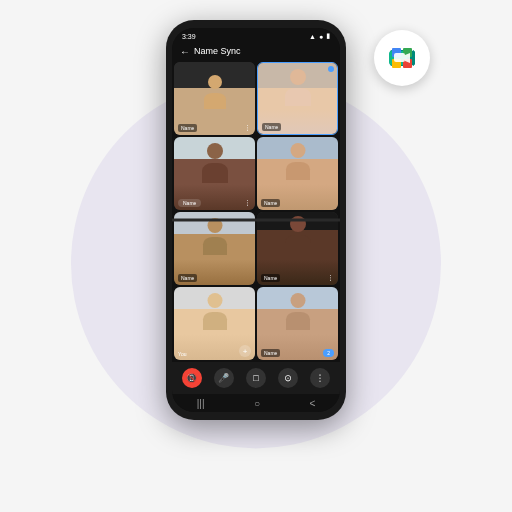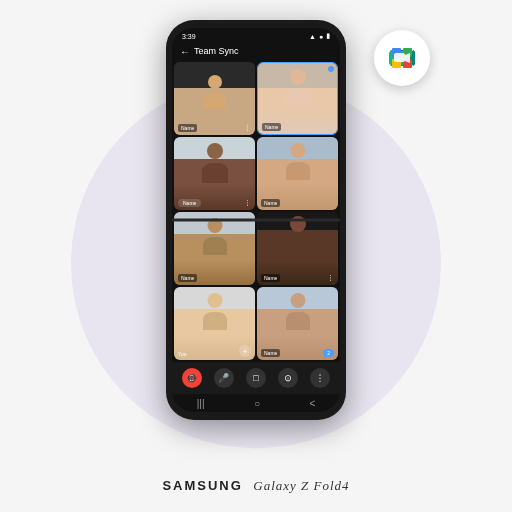--- a/index.html
+++ b/index.html
@@ -314,21 +314,21 @@
           <span>3:39</span>
           <div class="status-icons">
             <span>▲</span>
             <span>●</span>
             <span>▮</span>
           </div>
         </div>
 
         <div class="call-header">
           <span class="back-arrow">←</span>
-          <span class="call-title">Team Sync</span>
+          <span class="call-title">Name Sync</span>
         </div>
 
         <div class="video-grid">
 
           <div class="video-cell">
             <div class="person-figure">
               <div style="width:100%;height:100%;background:linear-gradient(180deg,#2a2a2a 0%,#2a2a2a 35%,#c8a882 35%,#c8a882 65%,#c8a882 100%);position:relative;">
                 <div style="position:absolute;top:18%;left:50%;transform:translateX(-50%);width:14px;height:14px;background:#d4a870;border-radius:50%;"></div>
                 <div style="position:absolute;top:42%;left:50%;transform:translateX(-50%);width:22px;height:16px;background:#d4a870;border-radius:40% 40% 0 0;"></div>
               </div>
@@ -466,19 +466,13 @@
         <rect x="16" y="5" width="9" height="9" rx="1" fill="#34a853"></rect>
         <rect x="5" y="16" width="9" height="9" rx="1" fill="#fbbc04"></rect>
         <rect x="16" y="16" width="9" height="9" rx="1" fill="#ea4335"></rect>
 
         <rect x="7" y="10" width="11" height="9" rx="2" fill="white" opacity="0.9"></rect>
         <polygon points="18,12 23,10 23,20 18,18" fill="white" opacity="0.9"></polygon>
       </svg>
     </div>
   </div>
 
-  <div class="samsung-text">
-    <div>
-      <span style="font-size:13px;font-weight:900;letter-spacing:2px;color:#222;font-family:Arial Black,sans-serif;text-transform:uppercase;">SAMSUNG</span>
-      <span style="font-size:13px;font-weight:400;letter-spacing:1px;color:#333;font-family:Georgia,serif;font-style:italic;margin-left:6px;">Galaxy Z Fold4</span>
-    </div>
-  </div>
 </div>
 
 </body></html>

